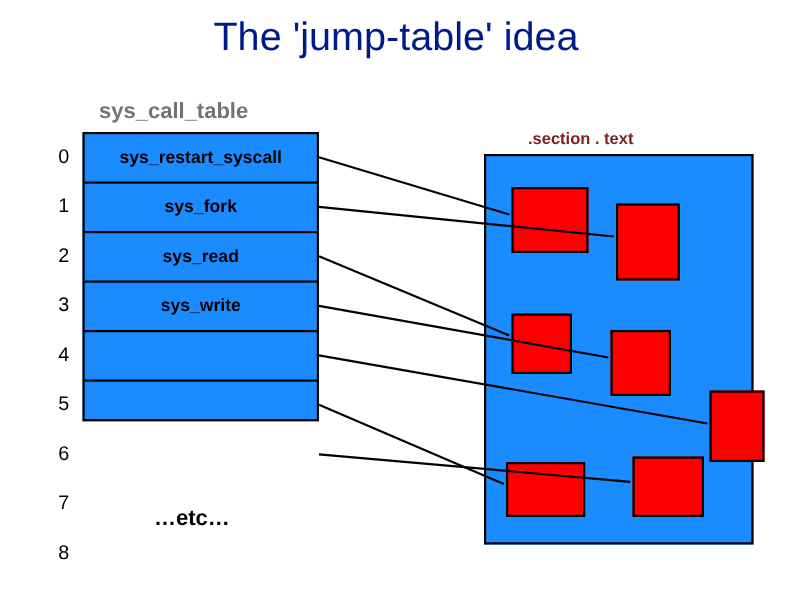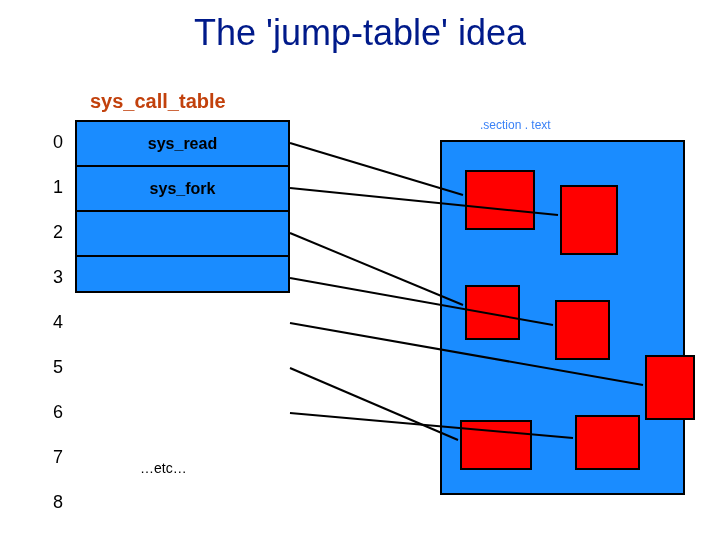--- a/index.html
+++ b/index.html
@@ -25,29 +25,29 @@
     font-family: "Comic Sans MS", "Comic Sans", cursive, sans-serif;
     font-size: 36px;
     color: #001a8a;
   }
   .table-label {
     position: absolute;
     left: 90px;
     top: 90px;
     font-size: 20px;
     font-weight: bold;
-    color: #c2410c;
+    color: #737373;
   }
   .section-label {
     position: absolute;
     left: 480px;
     top: 118px;
-    font-size: 12px;
-    font-weight: normal;
-    color: #3b82f6;
+    font-size: 15px;
+    font-weight: bold;
+    color: #7f1d1d;
   }
   .jump-table {
     position: absolute;
     left: 75px;
     top: 120px;
     width: 215px;
     background: #1a8cff;
     border: 2px solid #000;
     box-sizing: border-box;
   }
@@ -71,22 +71,22 @@
     left: 48px;
     font-size: 18px;
     color: #000;
     width: 20px;
     text-align: center;
   }
   .etc {
     position: absolute;
     left: 140px;
     top: 460px;
-    font-size: 14px;
-    font-weight: normal;
+    font-size: 20px;
+    font-weight: bold;
     color: #000;
   }
   .text-panel {
     position: absolute;
     left: 440px;
     top: 140px;
     width: 245px;
     height: 355px;
     background: #1a8cff;
     border: 2px solid #000;
@@ -121,22 +121,24 @@
   <div class="row-index" style="top:177px">1</div>
   <div class="row-index" style="top:222px">2</div>
   <div class="row-index" style="top:267px">3</div>
   <div class="row-index" style="top:312px">4</div>
   <div class="row-index" style="top:357px">5</div>
   <div class="row-index" style="top:402px">6</div>
   <div class="row-index" style="top:447px">7</div>
   <div class="row-index" style="top:492px">8</div>
 
   <div class="jump-table">
+    <div class="jump-row">sys_restart_syscall</div>
+    <div class="jump-row">sys_fork</div>
     <div class="jump-row">sys_read</div>
-    <div class="jump-row">sys_fork</div>
+    <div class="jump-row">sys_write</div>
     <div class="jump-row"></div>
     <div class="jump-row"></div>
   </div>
 
   <div class="etc">…etc…</div>
 
   <div class="text-panel"></div>
 
   <div id="code-blocks">
       <div class="code-block" style="left: 465px; top: 170px; width: 70px; height: 60px;"></div>

